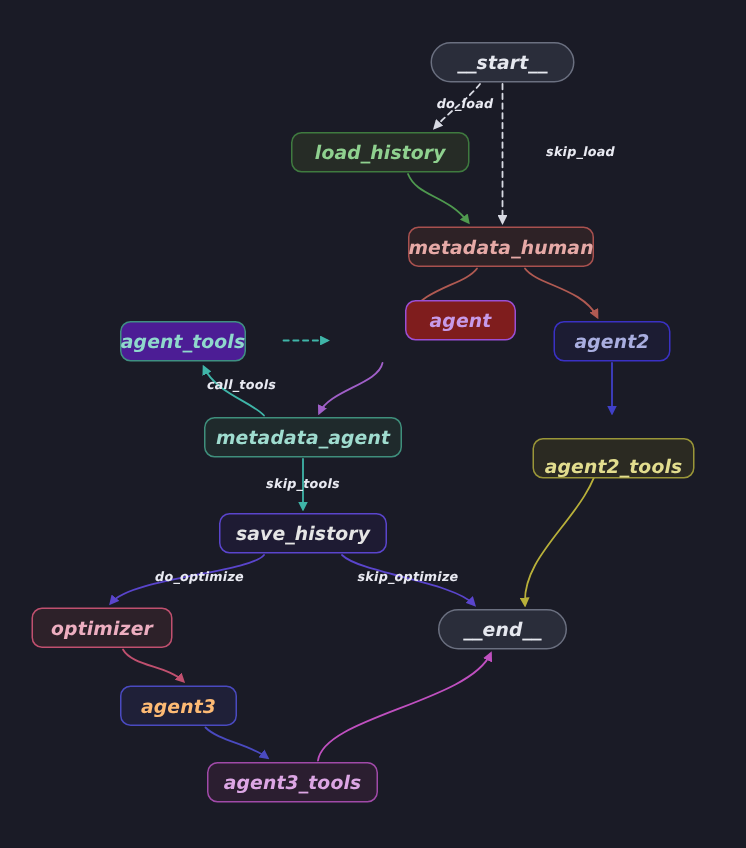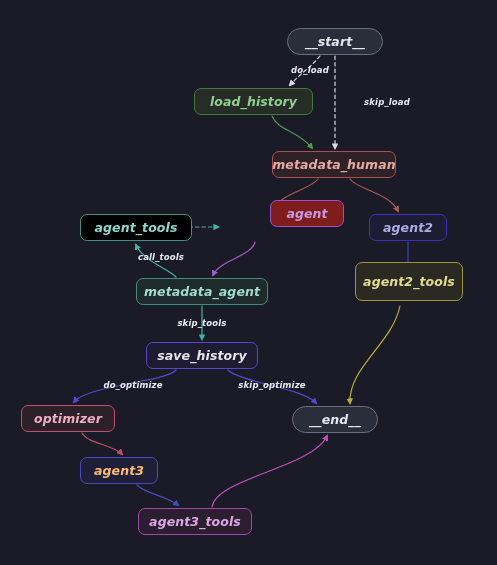--- a/index.html
+++ b/index.html
@@ -110,33 +110,33 @@
     </svg>
 <div class="node pill" style="left: 287px; top: 28px; width: 96px; height: 27px; border-color: rgb(107, 112, 128); background: rgb(42, 45, 58); color: rgb(230, 232, 239);">
       <span>__start__</span>
     </div>
     <div class="node rounded-rect" style="left: 194px; top: 88px; width: 119px; height: 27px; border-color: rgb(63, 122, 63); background: rgb(38, 44, 38); color: rgb(143, 209, 143);">
       <span>load_history</span>
     </div>
     <div class="node rounded-rect" style="left: 272px; top: 151px; width: 124px; height: 27px; border-color: rgb(168, 81, 79); background: rgb(46, 34, 38); color: rgb(230, 169, 166); text-align: center;">
       <span>metadata_human</span>
     </div>
-    <div class="node rounded-rect" style="left: 80px; top: 214px; width: 112px; height: 27px; border-color: rgb(63, 143, 130); background: #000000; color: rgb(143, 216, 204);">
+    <div class="node rounded-rect" style="left: 80px; top: 214px; width: 84px; height: 27px; border-color: rgb(63, 143, 130); background: #4c1d95; color: rgb(143, 216, 204);">
       <span>agent_tools</span>
     </div>
     <div class="node rounded-rect" style="left: 222px; top: 200px; width: 74px; height: 27px; border-color: rgb(154, 79, 212); background: #7f1d1d; color: rgb(199, 154, 232); margin-left: 48px;">
       <span>agent</span>
     </div>
     <div class="node rounded-rect" style="left: 369px; top: 214px; width: 78px; height: 27px; border-color: rgb(58, 49, 196); background: rgb(28, 28, 51); color: rgb(169, 174, 224);">
       <span>agent2</span>
     </div>
     <div class="node rounded-rect" style="left: 136px; top: 278px; width: 132px; height: 27px; border-color: rgb(63, 143, 124); background: rgb(31, 42, 44); color: rgb(159, 220, 207);">
       <span>metadata_agent</span>
     </div>
-    <div class="node rounded-rect" style="left: 355px; top: 262px; width: 108px; height: 39px; border-color: rgb(154, 150, 56); background: rgb(43, 42, 34); color: rgb(226, 221, 142);">
+    <div class="node rounded-rect" style="left: 355px; top: 292px; width: 108px; height: 27px; border-color: rgb(154, 150, 56); background: rgb(43, 42, 34); color: rgb(226, 221, 142); align-items: flex-end;">
       <span>agent2_tools</span>
     </div>
     <div class="node rounded-rect" style="left: 146px; top: 342px; width: 112px; height: 27px; border-color: rgb(90, 69, 204); background: rgb(30, 27, 51); color: #e5e5e5;">
       <span>save_history</span>
     </div>
     <div class="node rounded-rect" style="left: 21px; top: 405px; width: 94px; height: 27px; border-color: rgb(192, 80, 111); background: rgb(45, 33, 41); color: rgb(237, 174, 192);">
       <span>optimizer</span>
     </div>
     <div class="node pill" style="left: 292px; top: 406px; width: 86px; height: 27px; border-color: rgb(107, 112, 128); background: rgb(42, 45, 58); color: rgb(230, 232, 239);">
       <span>__end__</span>

